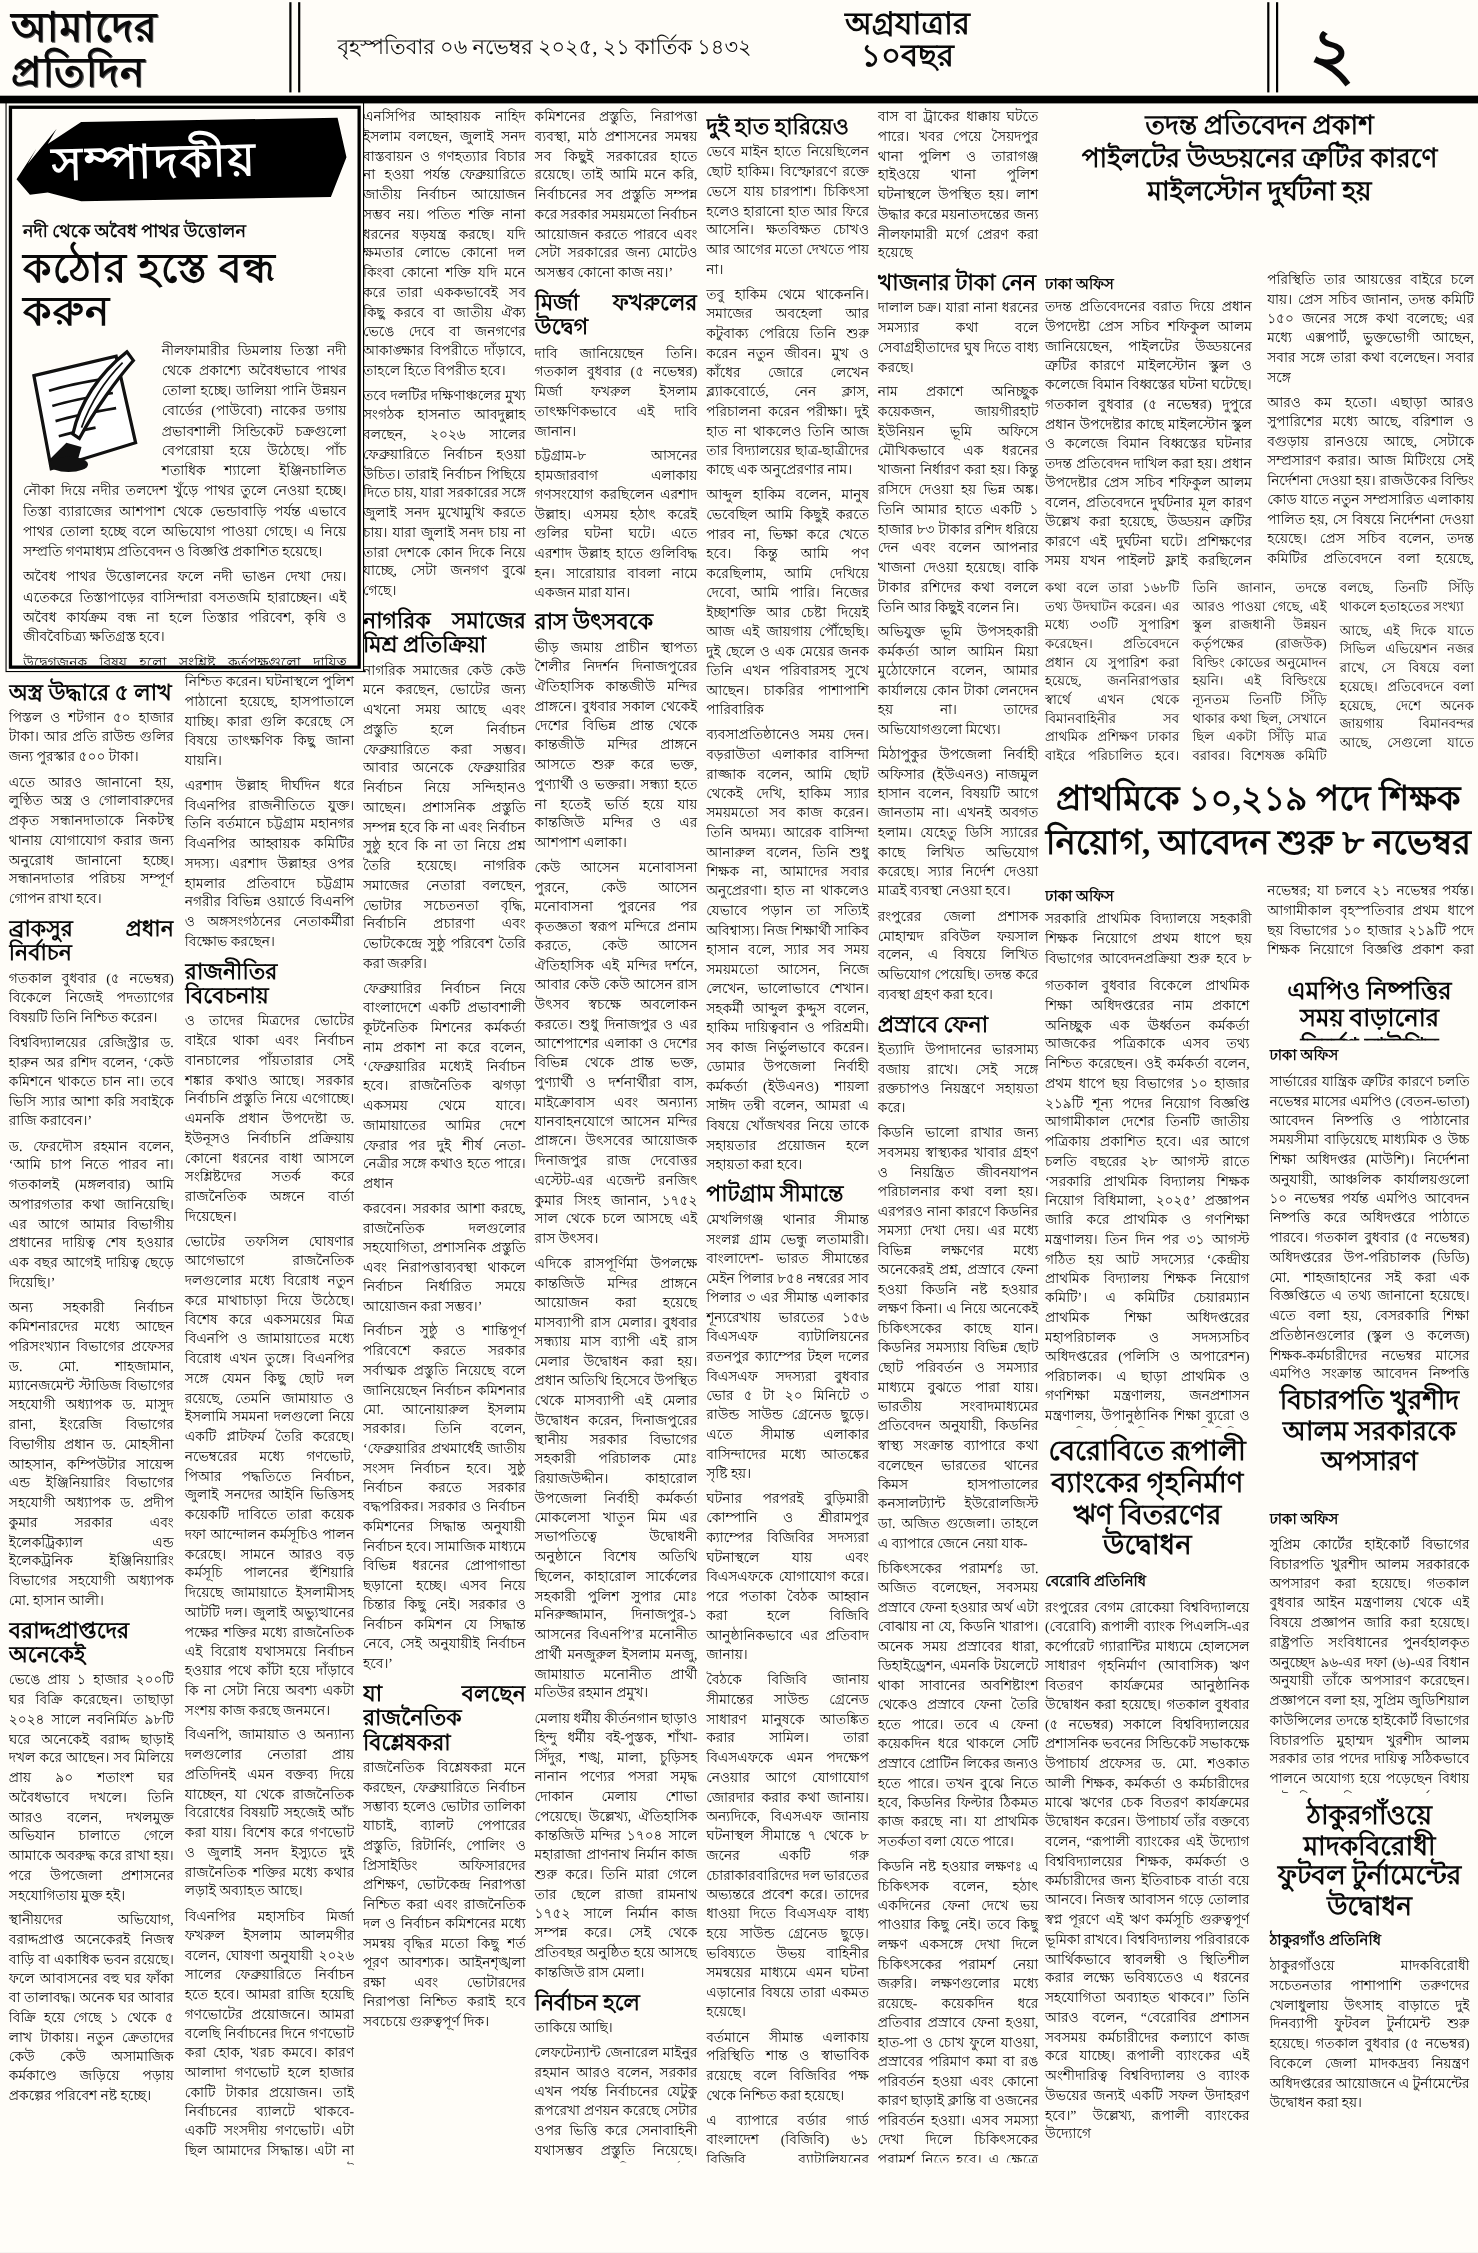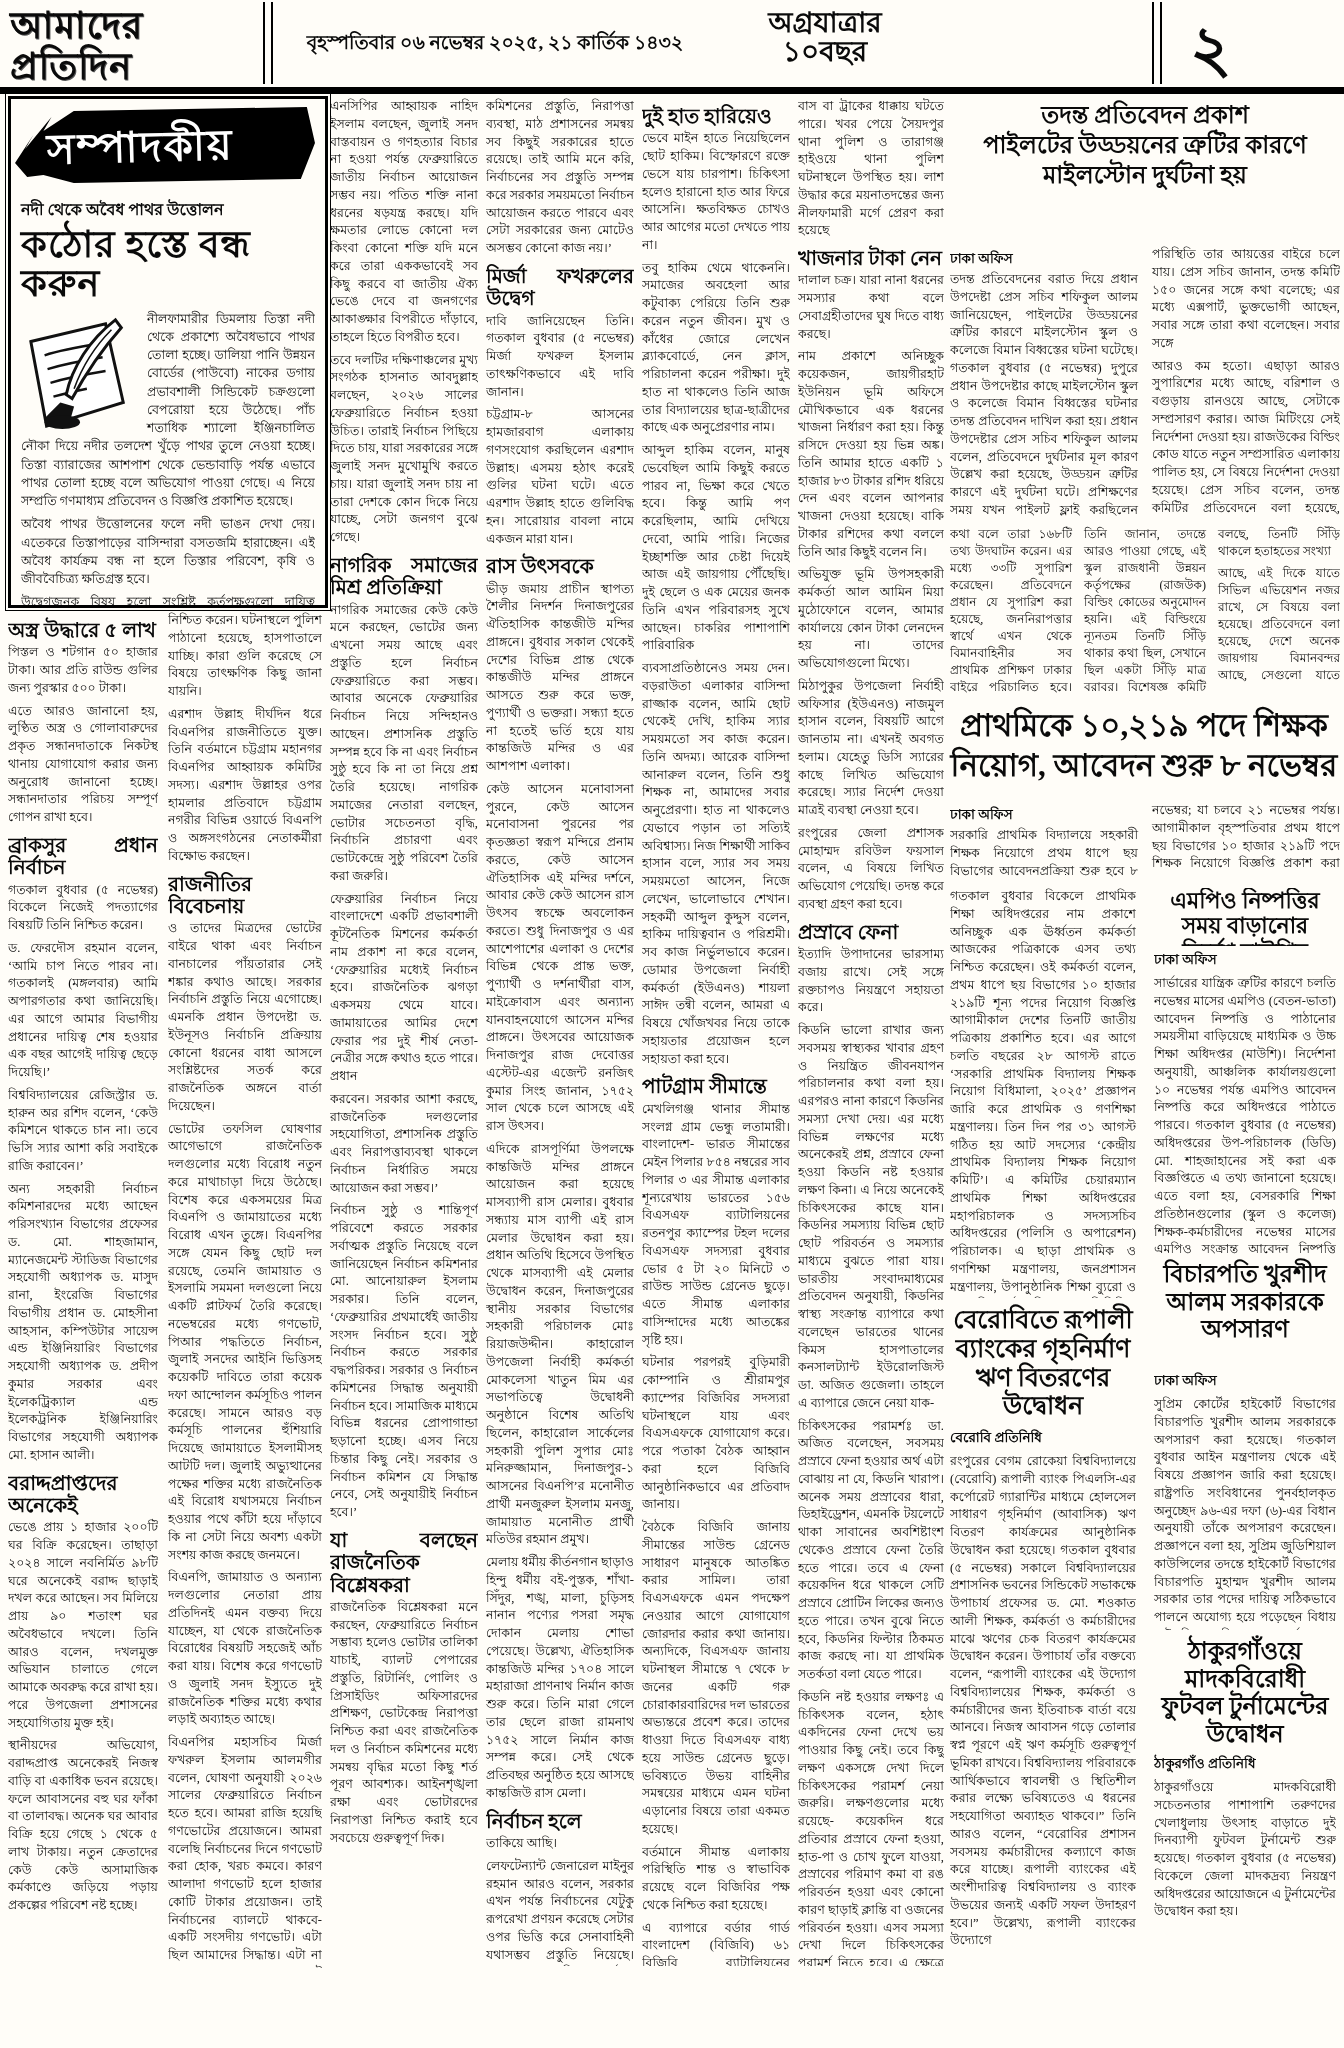--- a/index.html
+++ b/index.html
@@ -4,21 +4,21 @@
 <style>
   html,body{margin:0;padding:0;background:#e8e8e4;}
   #page{position:relative;width:1344px;height:2048px;background:#fffdf8;color:#0a0a0a;
         font-family:"Liberation Serif","DejaVu Serif",serif;overflow:hidden;}
   
   .masthead{position:absolute;left:10px;top:6px;width:250px;}
   .masthead-bn{font-size:37px;font-weight:900;letter-spacing:1px;line-height:1.1;
                text-shadow:1px 1px 0 #555;}
   .masthead-en{font-size:15px;font-weight:bold;letter-spacing:.5px;margin-top:4px;}
   .vrule{position:absolute;top:2px;height:82px;width:6px;border-left:2px solid #000;border-right:2px solid #000;}
-  .dateline{position:absolute;left:290px;top:28px;width:410px;font-size:19px;font-weight:bold;text-align:center;}
+  .dateline{position:absolute;left:290px;top:28px;width:410px;font-size:19px;font-weight:normal;text-align:center;}
   .anniv{position:absolute;left:735px;top:8px;width:180px;text-align:center;font-weight:900;line-height:1.05;}
   .anniv div{font-size:28px;}
   .pagenum{position:absolute;left:1190px;top:0px;font-size:64px;font-weight:900;}
   .topbar{position:absolute;left:0;top:87px;width:1344px;height:7px;background:#000;}
   
   .colblock{position:absolute;overflow:hidden;font-size:12.5px;line-height:1.42;text-align:justify;}
   .para{margin:0 0 5px 0;text-indent:0;}
   .sub{font-size:20px;font-weight:900;line-height:1.12;margin:7px 0 3px 0;}
   .byline{font-weight:bold;font-size:13.5px;margin:3px 0 3px 0;}
   .cols2{column-count:2;column-gap:14px;}
@@ -83,22 +83,22 @@
       <span><p class="para">নীলফামারীর ডিমলায় তিস্তা নদী থেকে প্রকাশ্যে অবৈধভাবে পাথর তোলা হচ্ছে। ডালিয়া পানি উন্নয়ন বোর্ডের (পাউবো) নাকের ডগায় প্রভাবশালী সিন্ডিকেট চক্রগুলো বেপরোয়া হয়ে উঠেছে। পাঁচ শতাধিক শ্যালো ইঞ্জিনচালিত নৌকা দিয়ে নদীর তলদেশ খুঁড়ে পাথর তুলে নেওয়া হচ্ছে। তিস্তা ব্যারাজের আশপাশ থেকে ভেন্ডাবাড়ি পর্যন্ত এভাবে পাথর তোলা হচ্ছে বলে অভিযোগ পাওয়া গেছে। এ নিয়ে সম্প্রতি গণমাধ্যম প্রতিবেদন ও বিজ্ঞপ্তি প্রকাশিত হয়েছে।</p><p class="para">অবৈধ পাথর উত্তোলনের ফলে নদী ভাঙন দেখা দেয়। এতেকরে তিস্তাপাড়ের বাসিন্দারা বসতজমি হারাচ্ছেন। এই অবৈধ কার্যক্রম বন্ধ না হলে তিস্তার পরিবেশ, কৃষি ও জীববৈচিত্র্য ক্ষতিগ্রস্ত হবে।</p><p class="para">উদ্বেগজনক বিষয় হলো সংশ্লিষ্ট কর্তৃপক্ষগুলো দায়িত্ব এড়ানো। ডালিয়া পাউবোর নির্বাহী প্রকৌশলী বলেছেন, পাথর উত্তোলন তাদের নয়, এটি জেলা-উপজেলা প্রশাসনের দায়িত্ব। অথচ রক্ষণাবেক্ষণ, ভাঙন রোধ ও সেচ ব্যবস্থা টিকিয়ে রাখার দায়িত্ব পাউবোর। উপজেলা নির্বাহী অফিসার বলেছেন, শুধু প্রশাসনের ওপর চাপালে হবে না; পাউবোকেও এগিয়ে আসতে হবে।</p></span>
     </div>
   </div>
 
   <div class="colblock" style="left:8px;top:612px;width:150px;height:1356px;">
       <h3 class="sub">অস্ত্র উদ্ধারে ৫ লাখ</h3>
       <p class="para">পিস্তল ও শটগান ৫০ হাজার টাকা। আর প্রতি রাউন্ড গুলির জন্য পুরস্কার ৫০০ টাকা।</p>
       <p class="para">এতে আরও জানানো হয়, লুণ্ঠিত অস্ত্র ও গোলাবারুদের প্রকৃত সন্ধানদাতাকে নিকটস্থ থানায় যোগাযোগ করার জন্য অনুরোধ জানানো হচ্ছে। সন্ধানদাতার পরিচয় সম্পূর্ণ গোপন রাখা হবে।</p>
       <h3 class="sub">ব্রাকসুর প্রধান নির্বাচন</h3>
       <p class="para">গতকাল বুধবার (৫ নভেম্বর) বিকেলে নিজেই পদত্যাগের বিষয়টি তিনি নিশ্চিত করেন।</p>
+      <p class="para">বিশ্ববিদ্যালয়ের রেজিস্ট্রার ড. হারুন অর রশিদ বলেন, ‘কেউ কমিশনে থাকতে চান না। তবে ভিসি স্যার আশা করি সবাইকে রাজি করাবেন।’</p>
       <p class="para">ড. ফেরদৌস রহমান বলেন, ‘আমি চাপ নিতে পারব না। গতকালই (মঙ্গলবার) আমি অপারগতার কথা জানিয়েছি। এর আগে আমার বিভাগীয় প্রধানের দায়িত্ব শেষ হওয়ার এক বছর আগেই দায়িত্ব ছেড়ে দিয়েছি।’</p>
-      <p class="para">বিশ্ববিদ্যালয়ের রেজিস্ট্রার ড. হারুন অর রশিদ বলেন, ‘কেউ কমিশনে থাকতে চান না। তবে ভিসি স্যার আশা করি সবাইকে রাজি করাবেন।’</p>
       <p class="para">অন্য সহকারী নির্বাচন কমিশনারদের মধ্যে আছেন পরিসংখ্যান বিভাগের প্রফেসর ড. মো. শাহজামান, ম্যানেজমেন্ট স্টাডিজ বিভাগের সহযোগী অধ্যাপক ড. মাসুদ রানা, ইংরেজি বিভাগের বিভাগীয় প্রধান ড. মোহসীনা আহসান, কম্পিউটার সায়েন্স এন্ড ইঞ্জিনিয়ারিং বিভাগের সহযোগী অধ্যাপক ড. প্রদীপ কুমার সরকার এবং ইলেকট্রিক্যাল এন্ড ইলেকট্রনিক ইঞ্জিনিয়ারিং বিভাগের সহযোগী অধ্যাপক মো. হাসান আলী।</p>
       <h3 class="sub">বরাদ্দপ্রাপ্তদের অনেকেই</h3>
       <p class="para">ভেঙে প্রায় ১ হাজার ২০০টি ঘর বিক্রি করেছেন। তাছাড়া ২০২৪ সালে নবনির্মিত ৯৮টি ঘরে অনেকেই বরাদ্দ ছাড়াই দখল করে আছেন। সব মিলিয়ে প্রায় ৯০ শতাংশ ঘর অবৈধভাবে দখলে। তিনি আরও বলেন, দখলমুক্ত অভিযান চালাতে গেলে আমাকে অবরুদ্ধ করে রাখা হয়। পরে উপজেলা প্রশাসনের সহযোগিতায় মুক্ত হই।</p>
       <p class="para">স্থানীয়দের অভিযোগ, বরাদ্দপ্রাপ্ত অনেকেরই নিজস্ব বাড়ি বা একাধিক ভবন রয়েছে। ফলে আবাসনের বহু ঘর ফাঁকা বা তালাবদ্ধ। অনেক ঘর আবার বিক্রি হয়ে গেছে ১ থেকে ৫ লাখ টাকায়। নতুন ক্রেতাদের কেউ কেউ অসামাজিক কর্মকাণ্ডে জড়িয়ে পড়ায় প্রকল্পের পরিবেশ নষ্ট হচ্ছে।</p>
     </div>
   <div class="colblock" style="left:168px;top:612px;width:154px;height:1356px;">
       <p class="para">নিশ্চিত করেন। ঘটনাস্থলে পুলিশ পাঠানো হয়েছে, হাসপাতালে যাচ্ছি। কারা গুলি করেছে সে বিষয়ে তাৎক্ষণিক কিছু জানা যায়নি।</p>
       <p class="para">এরশাদ উল্লাহ দীর্ঘদিন ধরে বিএনপির রাজনীতিতে যুক্ত। তিনি বর্তমানে চট্টগ্রাম মহানগর বিএনপির আহ্বায়ক কমিটির সদস্য। এরশাদ উল্লাহর ওপর হামলার প্রতিবাদে চট্টগ্রাম নগরীর বিভিন্ন ওয়ার্ডে বিএনপি ও অঙ্গসংগঠনের নেতাকর্মীরা বিক্ষোভ করছেন।</p>
       <h3 class="sub">রাজনীতির বিবেচনায়</h3>
       <p class="para">ও তাদের মিত্রদের ভোটের বাইরে থাকা এবং নির্বাচন বানচালের পাঁয়তারার সেই শঙ্কার কথাও আছে। সরকার নির্বাচনি প্রস্তুতি নিয়ে এগোচ্ছে। এমনকি প্রধান উপদেষ্টা ড. ইউনূসও নির্বাচনি প্রক্রিয়ায় কোনো ধরনের বাধা আসলে সংশ্লিষ্টদের সতর্ক করে রাজনৈতিক অঙ্গনে বার্তা দিয়েছেন।</p>

